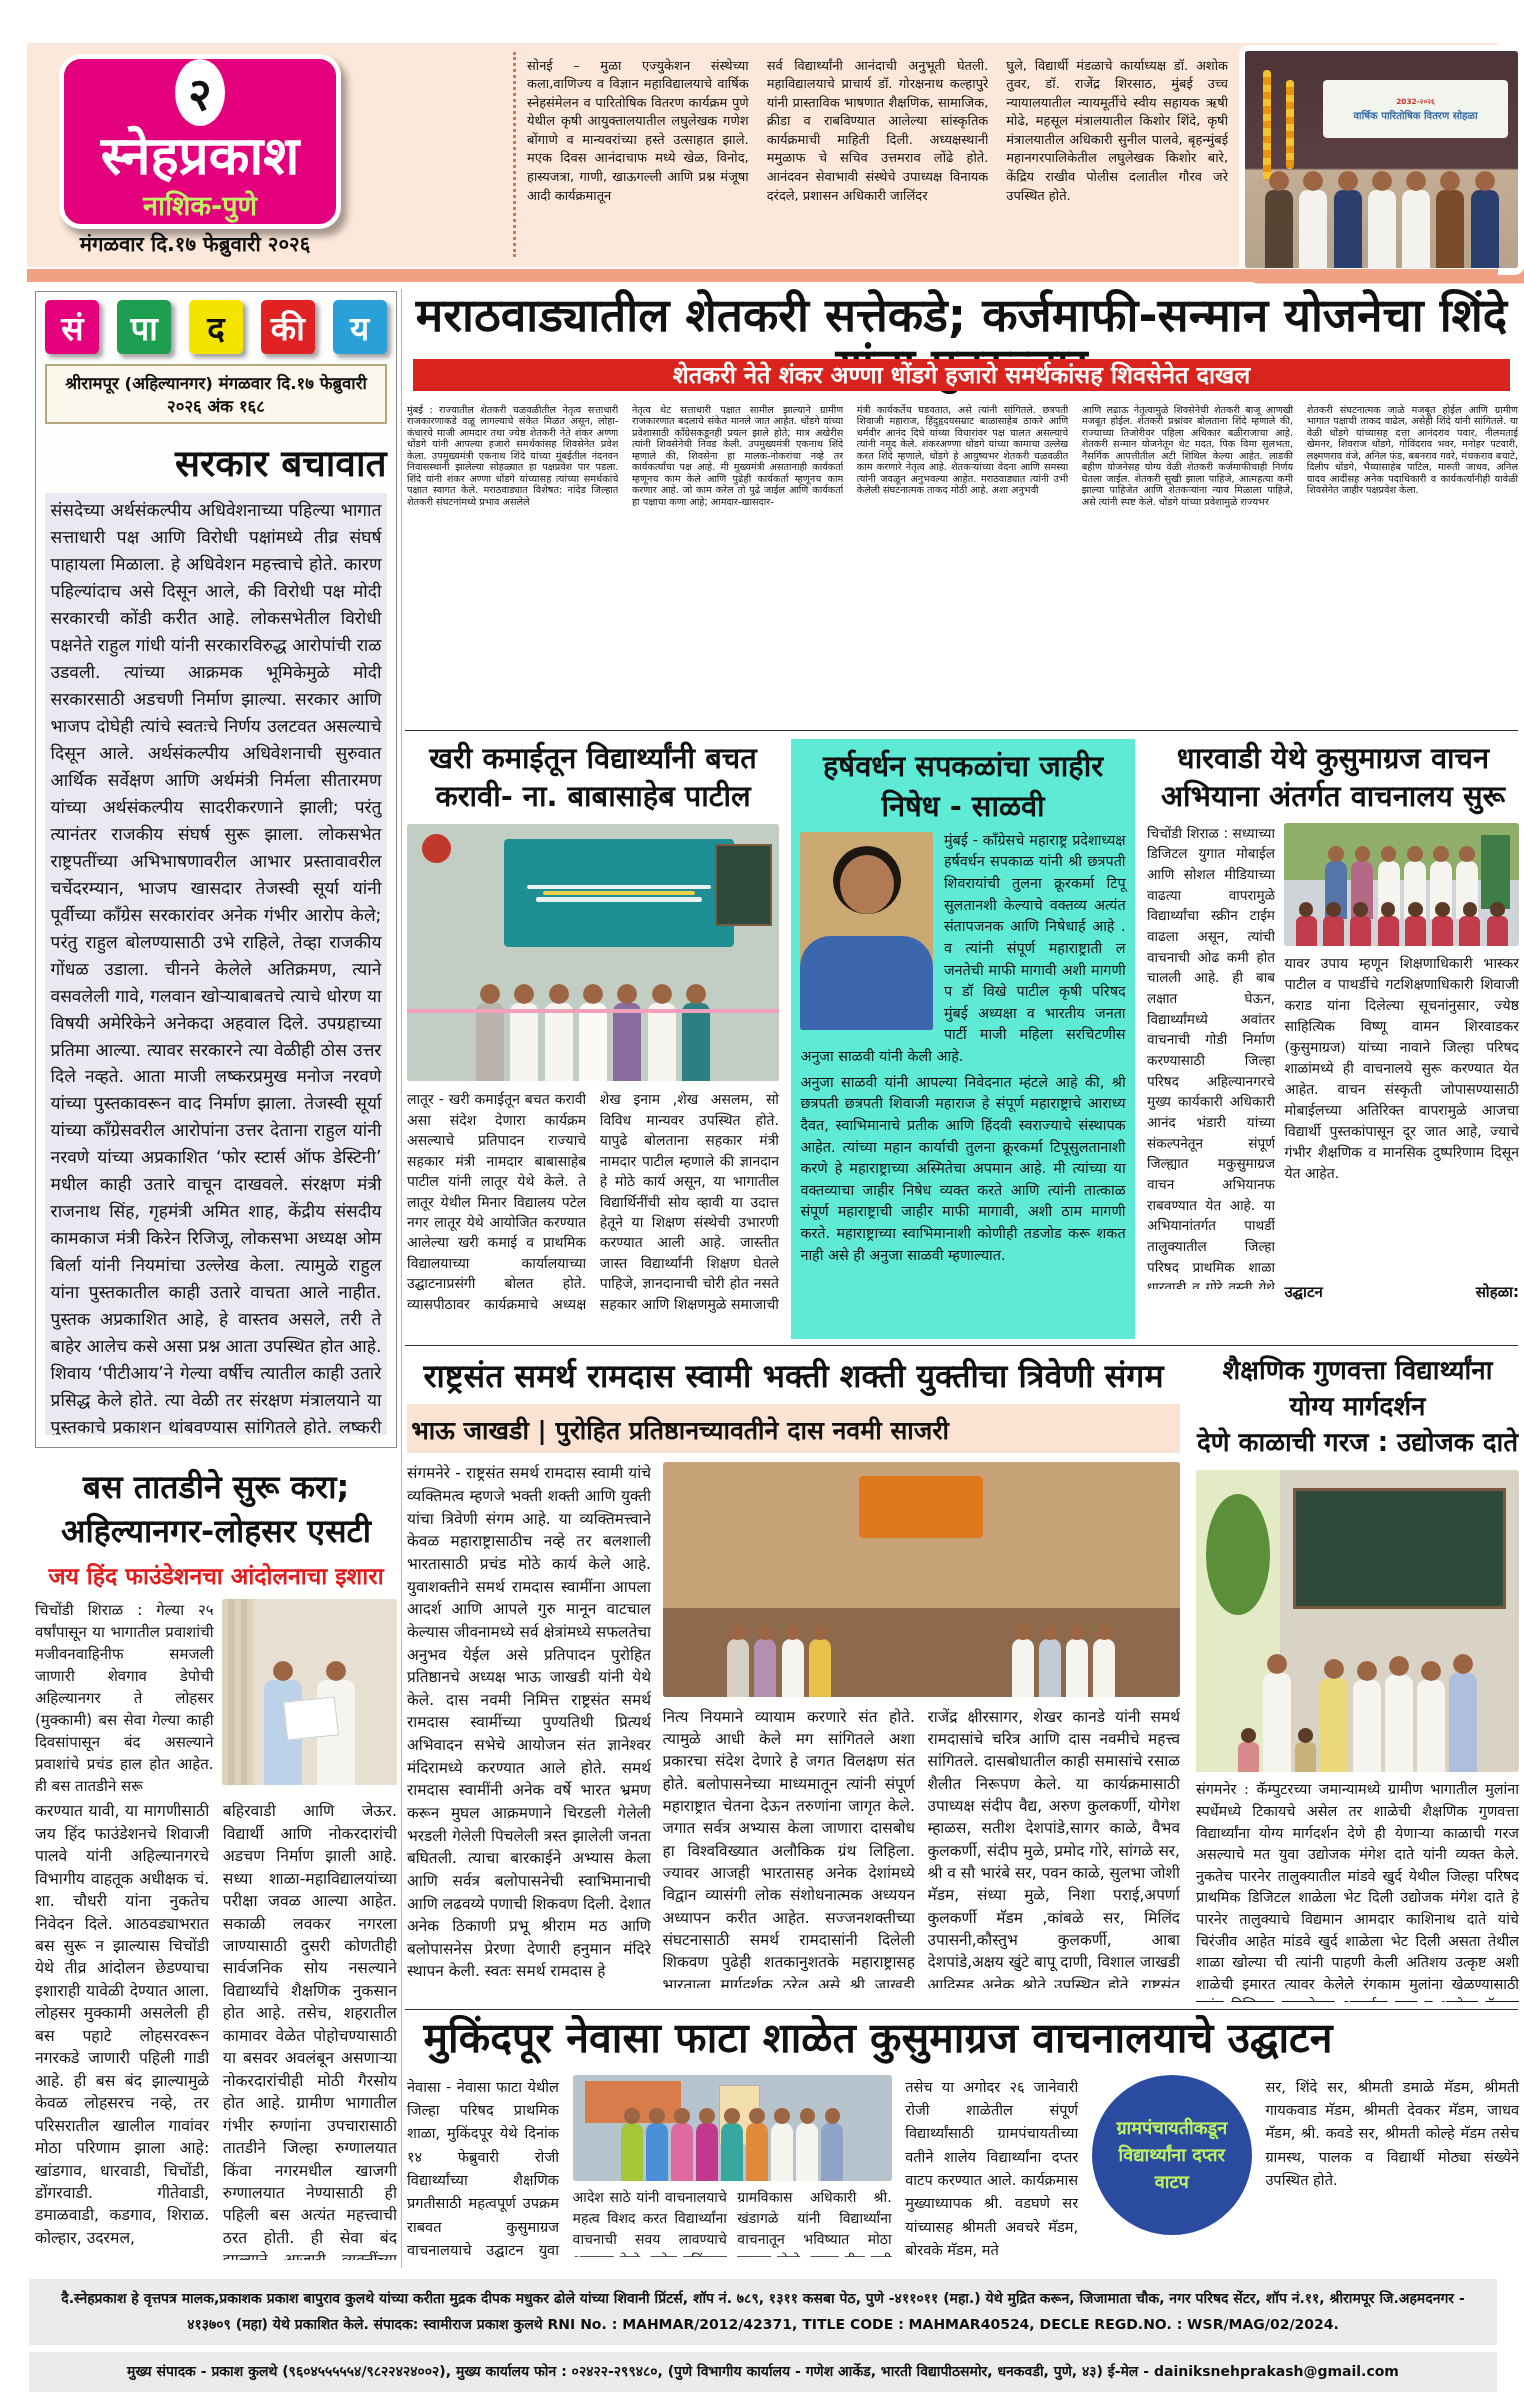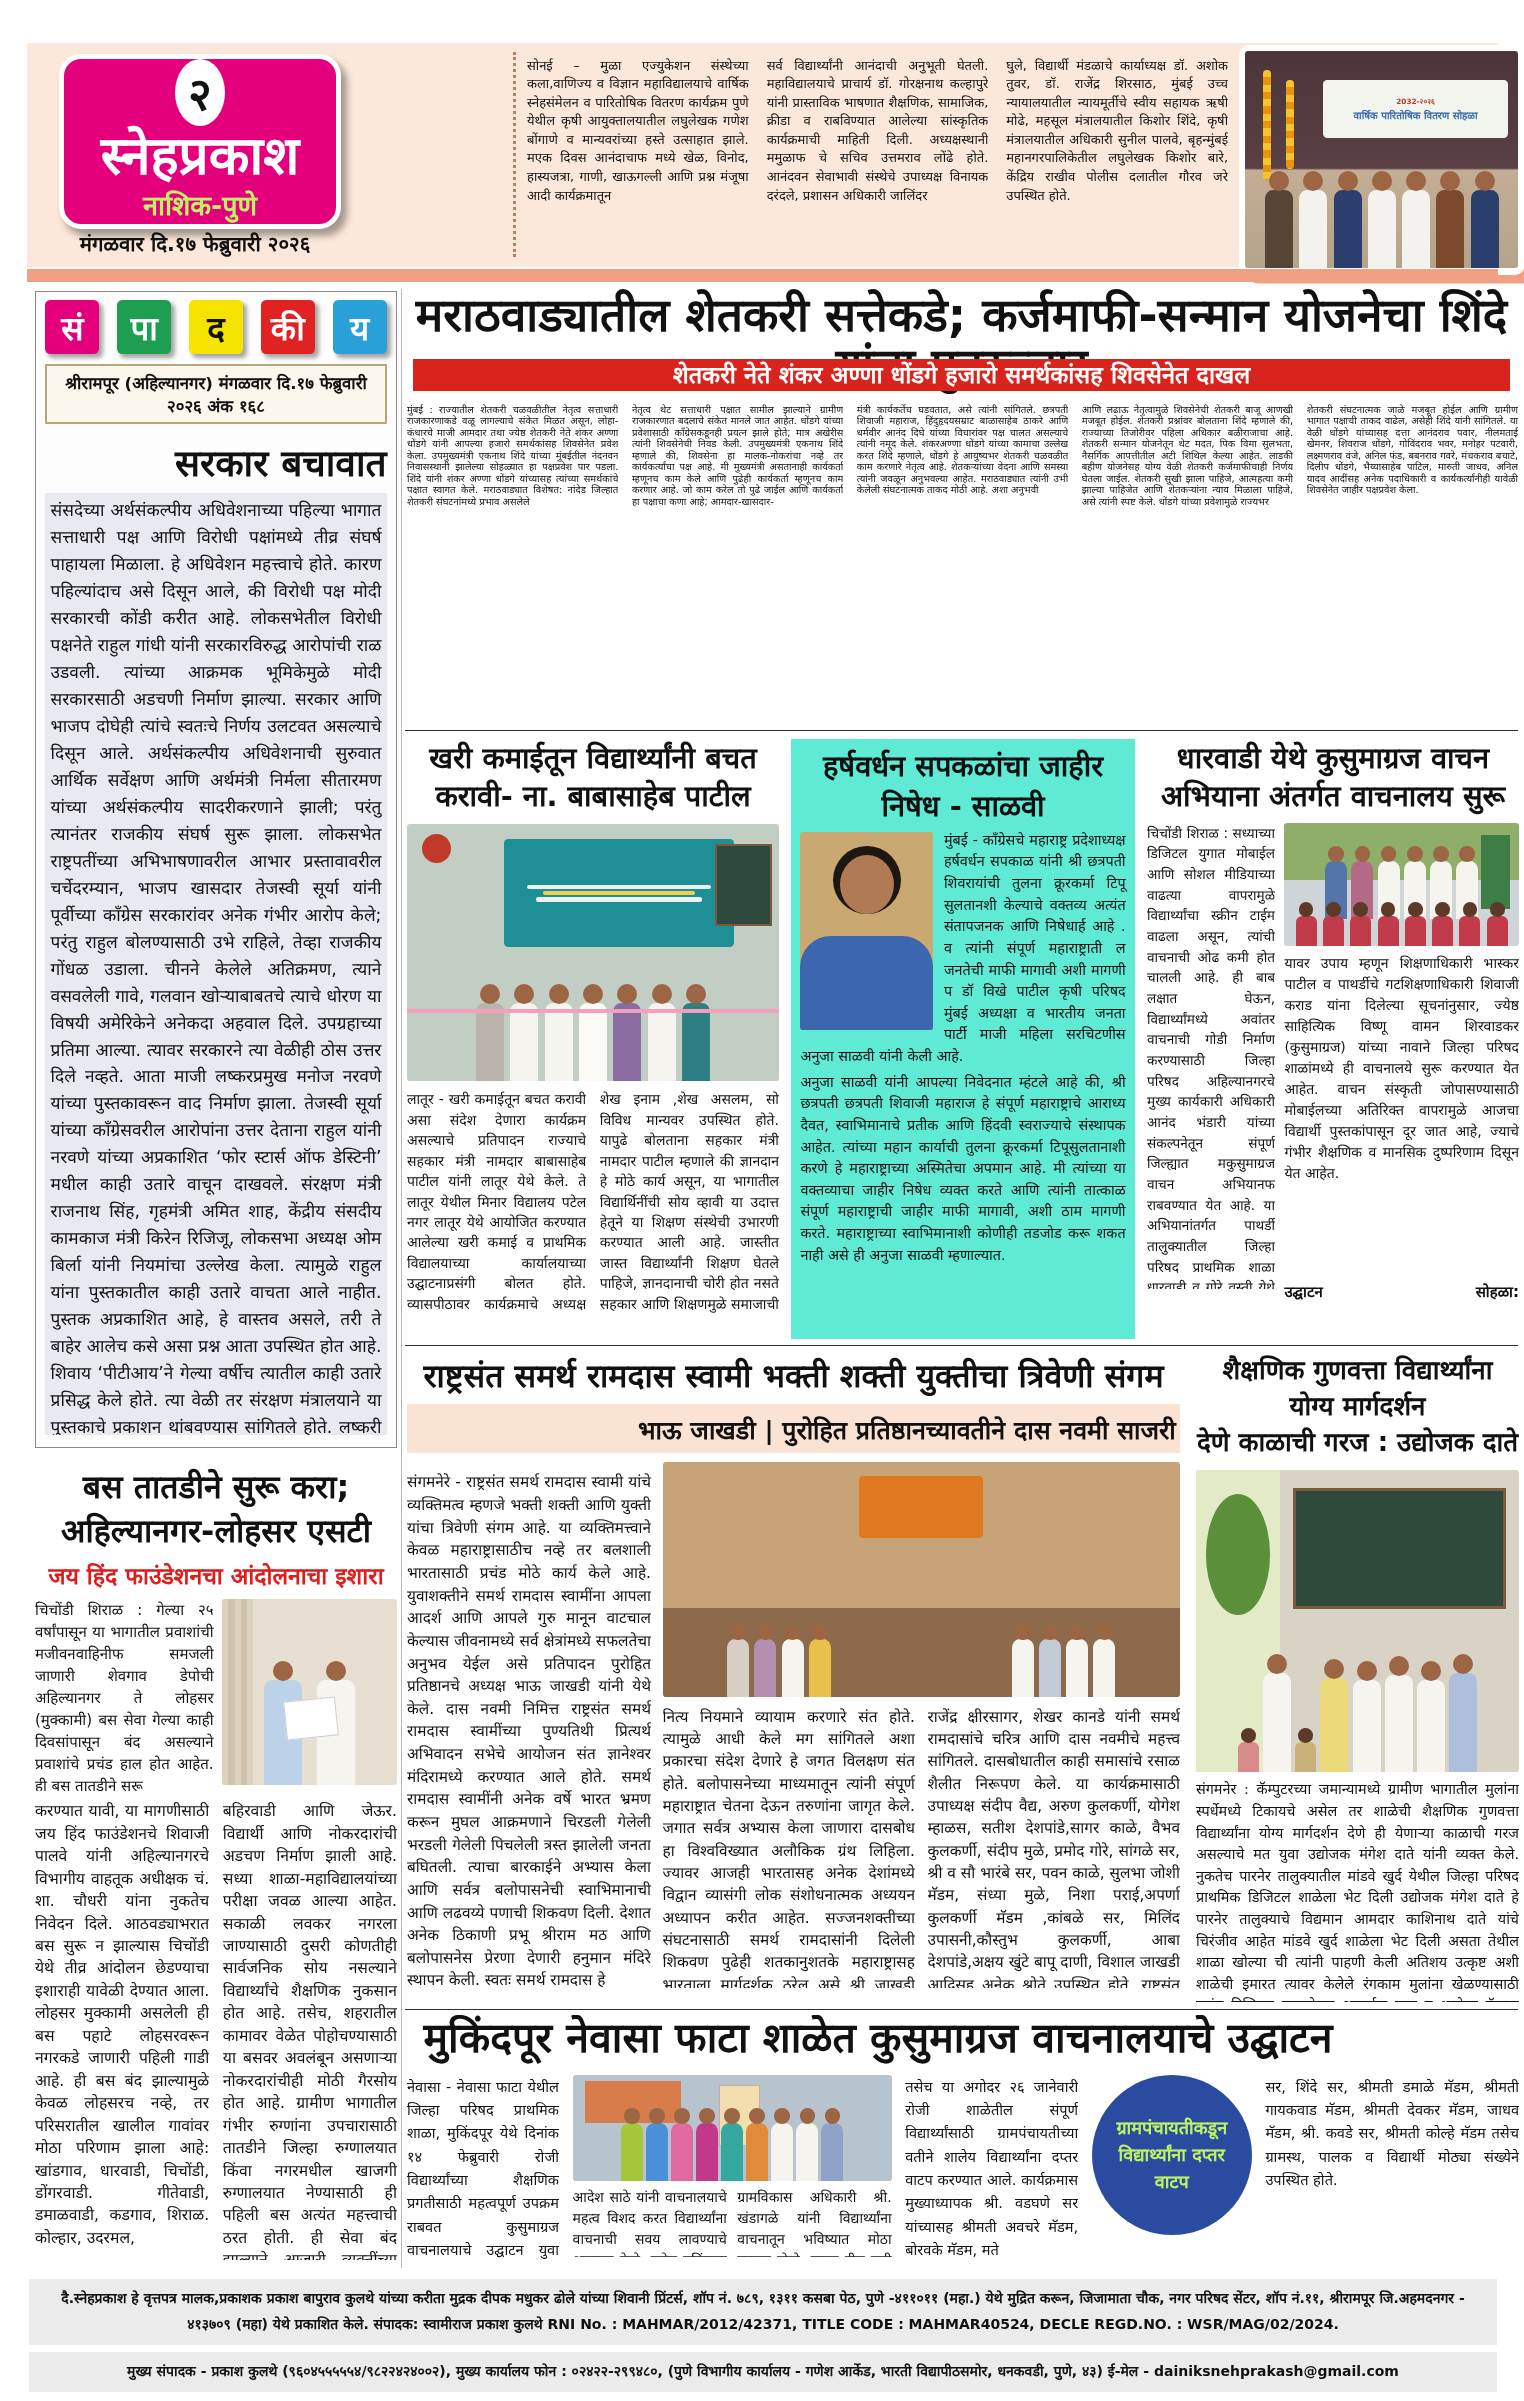--- a/index.html
+++ b/index.html
@@ -80,23 +80,23 @@
   .c-flex{display:flex;gap:9.4px;margin-top:7.3px;height:466px;}
   .c-col1{width:128px;font-size:13.6px;line-height:1.52;overflow:hidden;text-align:justify;}
   .c-right{flex:1;}
   .c-photo{height:123px;}
   .c-text{font-size:14px;line-height:1.5;margin-top:7.3px;height:324px;overflow:hidden;text-align:justify;}
   .c-sub{display:flex;justify-content:space-between;font-size:15px;font-weight:800;margin-top:4.2px;}
 
   
   .art-d{left:407px;top:1353px;width:773px;height:649px;overflow:hidden;}
   .d-head{font-size:32px;font-weight:900;text-align:center;}
-  .d-sub{background:#fbe3d3;margin-top:8.4px;padding:7.3px 4.2px;font-size:25px;font-weight:900;text-align:right;}
+  .d-sub{background:#fbe3d3;margin-top:8.4px;padding:7.3px 4.2px;font-size:25px;font-weight:900;text-align:left;}
   .d-flex{display:flex;gap:11.5px;margin-top:9.4px;height:528px;}
-  .d-col1{width:244px;font-size:15.4px;line-height:1.47;overflow:hidden;text-align:justify;margin-top:9px;}
+  .d-col1{width:244px;font-size:15.4px;line-height:1.47;overflow:hidden;text-align:justify;}
   .d-right{flex:1;}
   .d-photo{height:235px;}
   .d-cols{display:flex;gap:12.6px;margin-top:8.4px;font-size:15.4px;line-height:1.45;height:282px;}
   .d-cols>div{flex:1;overflow:hidden;text-align:justify;}
 
   .art-e{left:1196px;top:1353px;width:323px;height:649px;overflow:hidden;}
   .e-head{font-size:26px;font-weight:900;line-height:1.38;text-align:center;}
   .e-photo{height:302px;margin:9.4px 0 7.3px;}
   .e-body{font-size:14.4px;line-height:1.5;height:246px;overflow:hidden;text-align:justify;}
 

